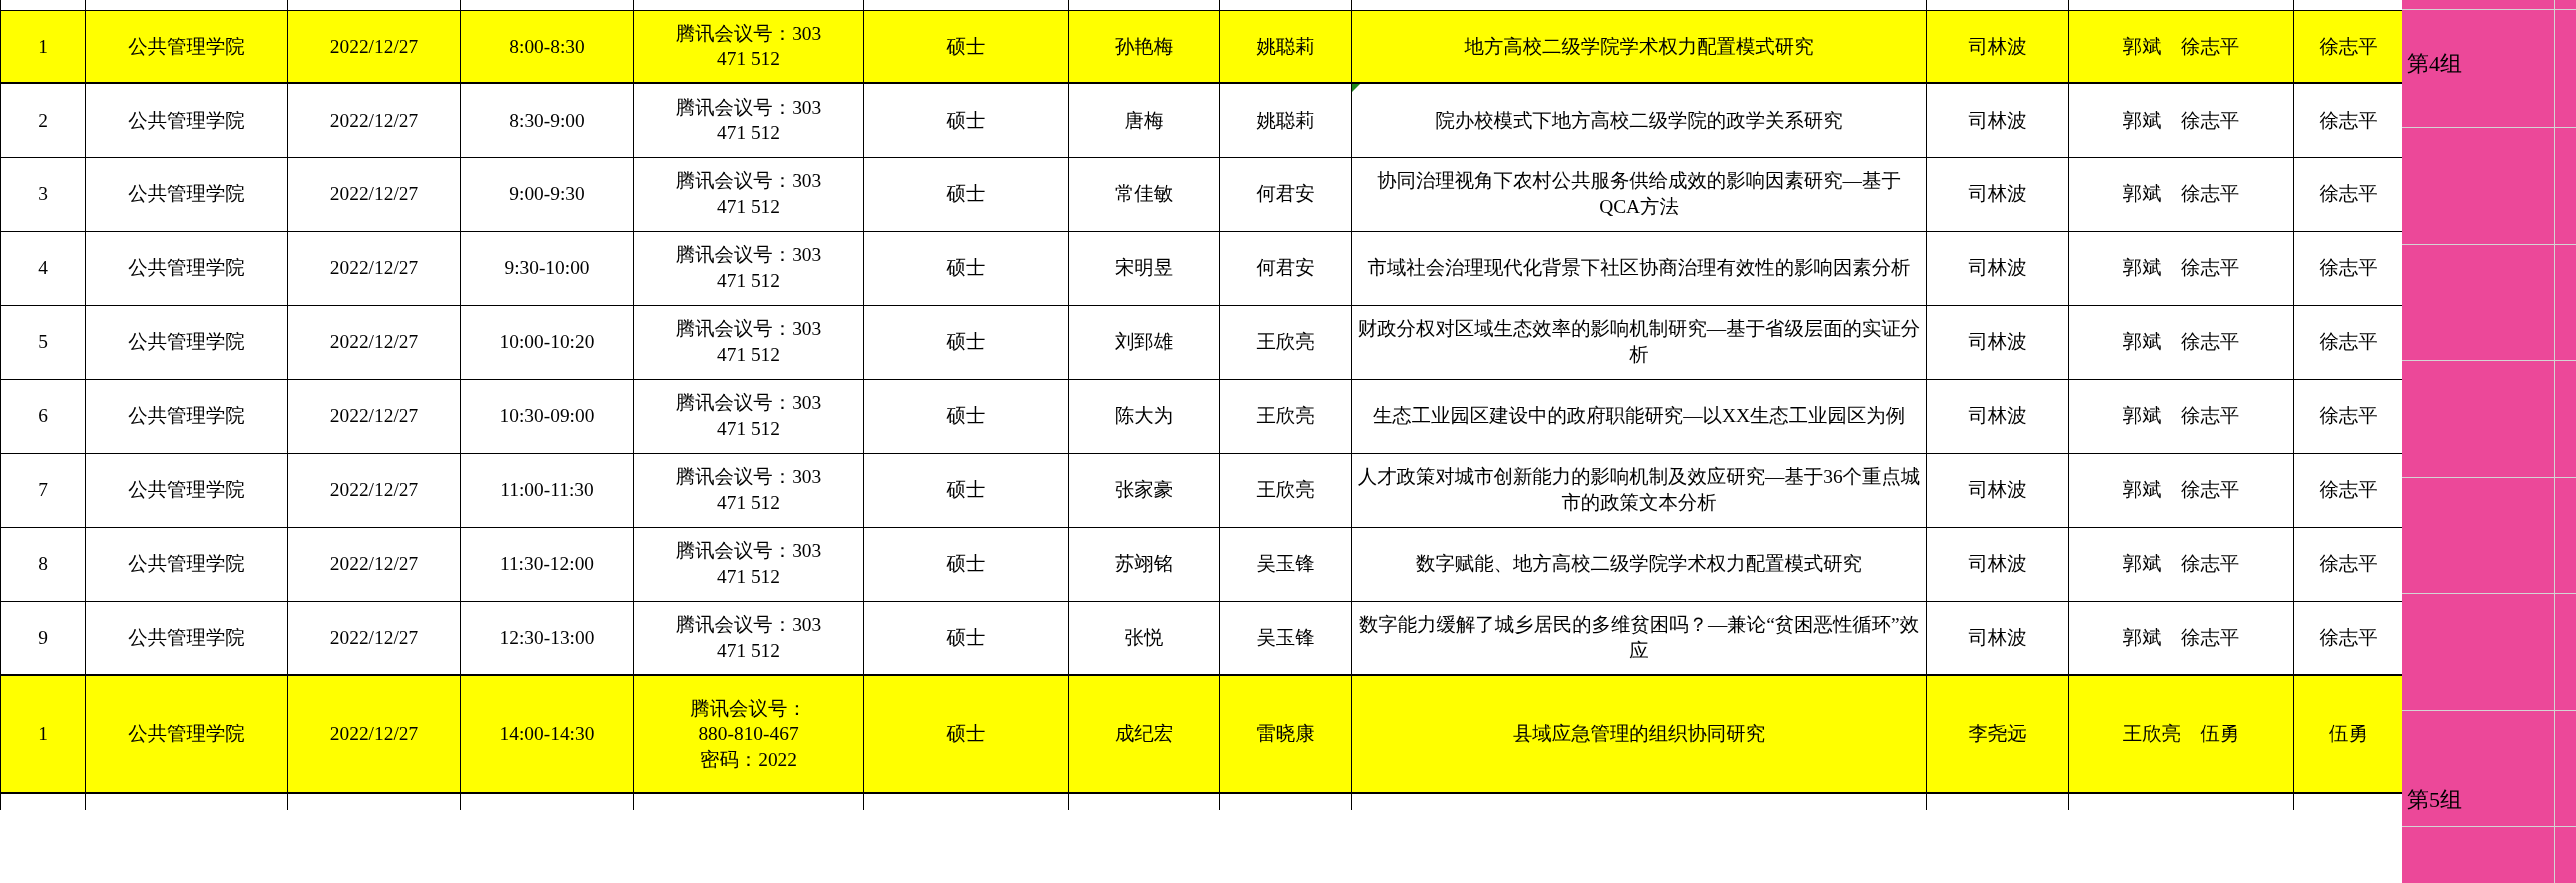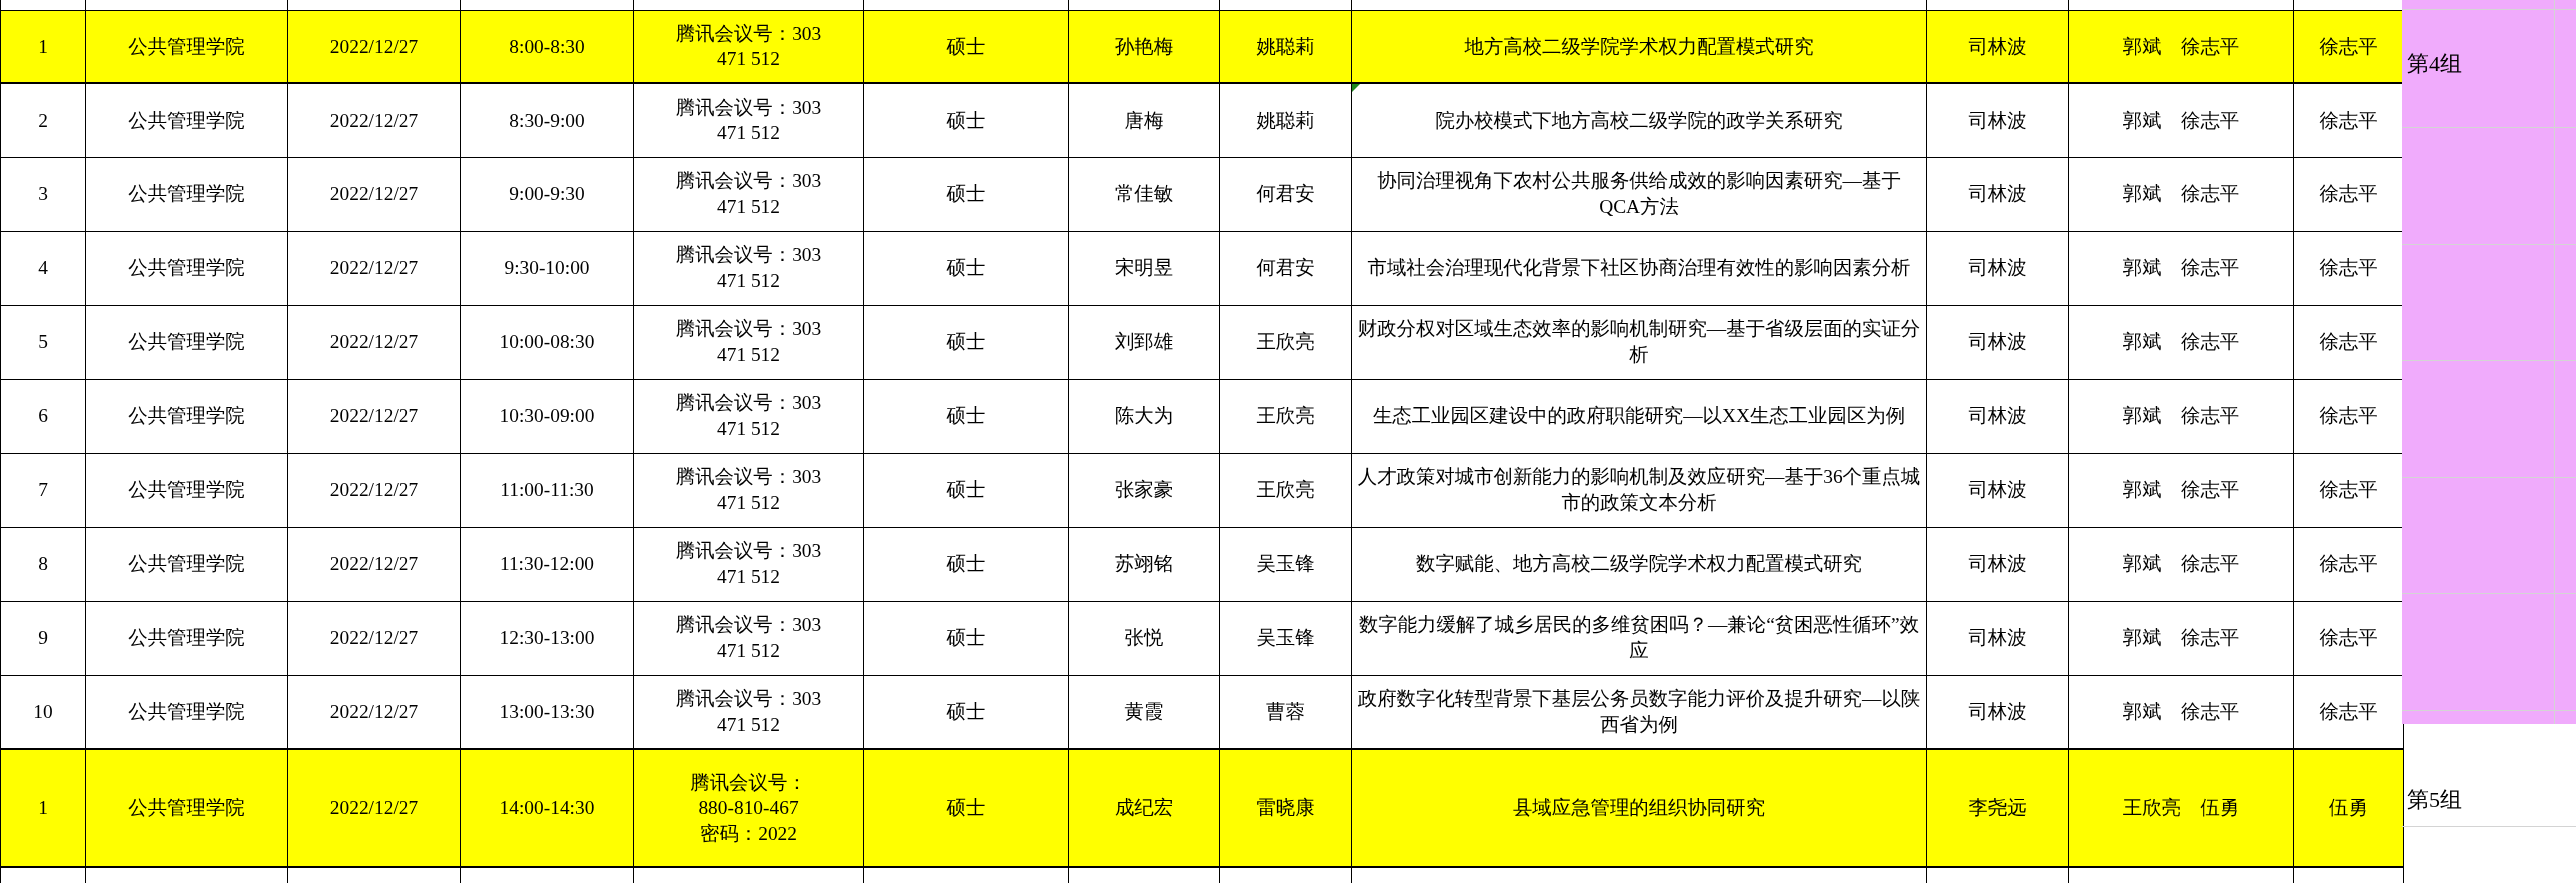--- a/index.html
+++ b/index.html
@@ -37,22 +37,22 @@
   tr.hl td{background:var(--hl,#FFFF00);}
   td.c-meeting{white-space:pre-line;}
   td.c-title{padding:1.9px 13.6px;margin-left:15px;}
   td.c-date{font-size:20.4px;}
   .comment-tri{
     position:absolute;top:0;left:0;width:0;height:0;
     border-top:8.7px solid #1e8a1e;
     border-right:8.7px solid transparent;
   }
   .margin-area{
-    position:absolute;left:2402px;top:0;width:174px;height:724px;
-    background:#f0abfc;
+    position:absolute;left:2402px;top:0;width:174px;height:883px;
+    background:#ec4899;
   }
   .m-hline{position:absolute;left:0;width:100%;height:1px;background:#d4d4d4;}
   .m-vline{position:absolute;top:0;width:1px;height:100%;background:#d4d4d4;left:152px;}
   .group-label{
     position:absolute;left:4.9px;
     font-size:22px;line-height:29px;white-space:nowrap;
   }
   #group4{top:49px;}
   #group5{top:785px;}
 </style>
@@ -148,21 +148,21 @@
       <td class="c-supervisor">何君安</td>
       <td class="c-title"><span>市域社会治理现代化背景下社区协商治理有效性的影响因素分析</span></td>
       <td class="c-chair">司林波</td>
       <td class="c-members">郭斌　徐志平</td>
       <td class="c-secretary">徐志平</td>
     </tr>
         <tr class="data-row">
       <td class="c-num">5</td>
       <td class="c-school">公共管理学院</td>
       <td class="c-date">2022/12/27</td>
-      <td class="c-time">10:00-08:30</td>
+      <td class="c-time">10:00-10:20</td>
       <td class="c-meeting">腾讯会议号：303
 471 512</td>
       <td class="c-degree">硕士</td>
       <td class="c-student">刘郅雄</td>
       <td class="c-supervisor">王欣亮</td>
       <td class="c-title"><span>财政分权对区域生态效率的影响机制研究—基于省级层面的实证分析</span></td>
       <td class="c-chair">司林波</td>
       <td class="c-members">郭斌　徐志平</td>
       <td class="c-secretary">徐志平</td>
     </tr>
@@ -215,35 +215,20 @@
       <td class="c-num">9</td>
       <td class="c-school">公共管理学院</td>
       <td class="c-date">2022/12/27</td>
       <td class="c-time">12:30-13:00</td>
       <td class="c-meeting">腾讯会议号：303
 471 512</td>
       <td class="c-degree">硕士</td>
       <td class="c-student">张悦</td>
       <td class="c-supervisor">吴玉锋</td>
       <td class="c-title"><span>数字能力缓解了城乡居民的多维贫困吗？—兼论“贫困恶性循环”效应</span></td>
-      <td class="c-chair">司林波</td>
-      <td class="c-members">郭斌　徐志平</td>
-      <td class="c-secretary">徐志平</td>
-    </tr>
-        <tr class="data-row">
-      <td class="c-num">10</td>
-      <td class="c-school">公共管理学院</td>
-      <td class="c-date">2022/12/27</td>
-      <td class="c-time">13:00-13:30</td>
-      <td class="c-meeting">腾讯会议号：303
-471 512</td>
-      <td class="c-degree">硕士</td>
-      <td class="c-student">黄霞</td>
-      <td class="c-supervisor">曹蓉</td>
-      <td class="c-title"><span>政府数字化转型背景下基层公务员数字能力评价及提升研究—以陕西省为例</span></td>
       <td class="c-chair">司林波</td>
       <td class="c-members">郭斌　徐志平</td>
       <td class="c-secretary">徐志平</td>
     </tr>
         <tr class="data-row hl r11">
       <td class="c-num">1</td>
       <td class="c-school">公共管理学院</td>
       <td class="c-date">2022/12/27</td>
       <td class="c-time">14:00-14:30</td>
       <td class="c-meeting">腾讯会议号：

